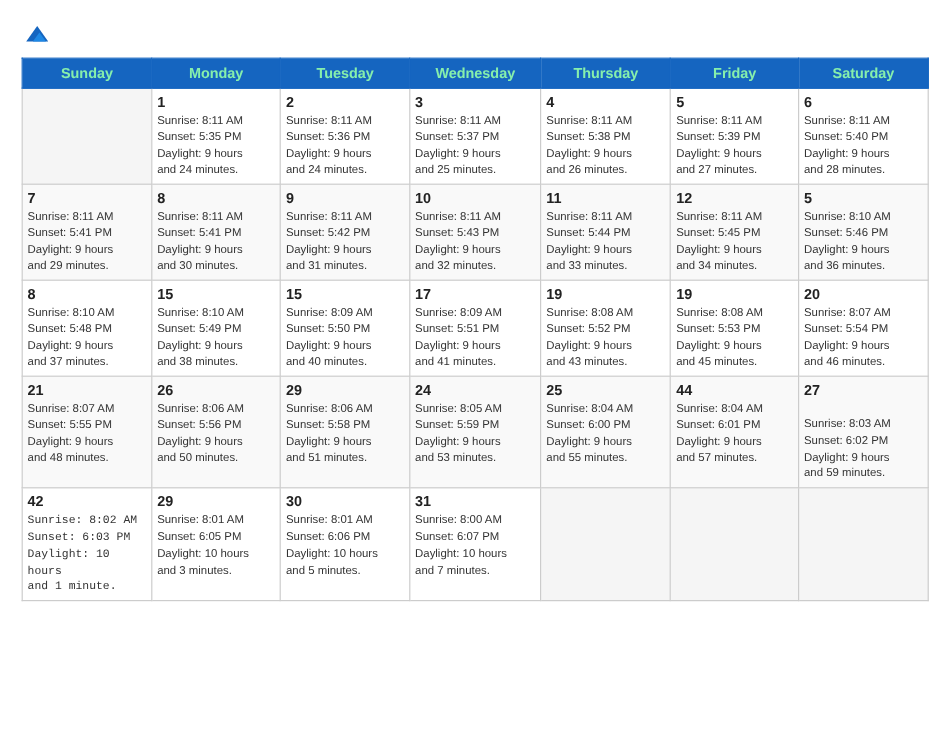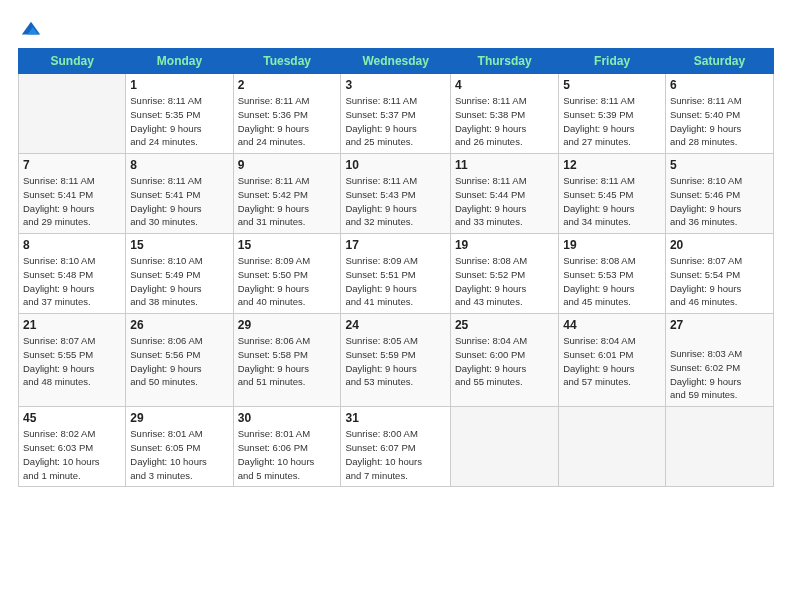--- a/index.html
+++ b/index.html
@@ -322,22 +322,22 @@
           <td>
             <span class="day-number">27</span>
             <div class="day-info" style="white-space: pre-line; margin-top: 15px;">Sunrise: 8:03 AM
 Sunset: 6:02 PM
 Daylight: 9 hours
 and 59 minutes.</div>
           </td>
         </tr>
         <tr>
           <td>
-            <span class="day-number">45</span>
-            <div class="day-info" style="white-space: pre-line;">Sunrise: 8:02 AM
+            <span class="day-number">42</span>
+            <div class="day-info" style="white-space: pre-line; font-family: Liberation Mono, monospace;">Sunrise: 8:02 AM
 Sunset: 6:03 PM
 Daylight: 10 hours
 and 1 minute.</div>
           </td>
           <td>
             <span class="day-number">29</span>
             <div class="day-info" style="white-space: pre-line;">Sunrise: 8:01 AM
 Sunset: 6:05 PM
 Daylight: 10 hours
 and 3 minutes.</div>

